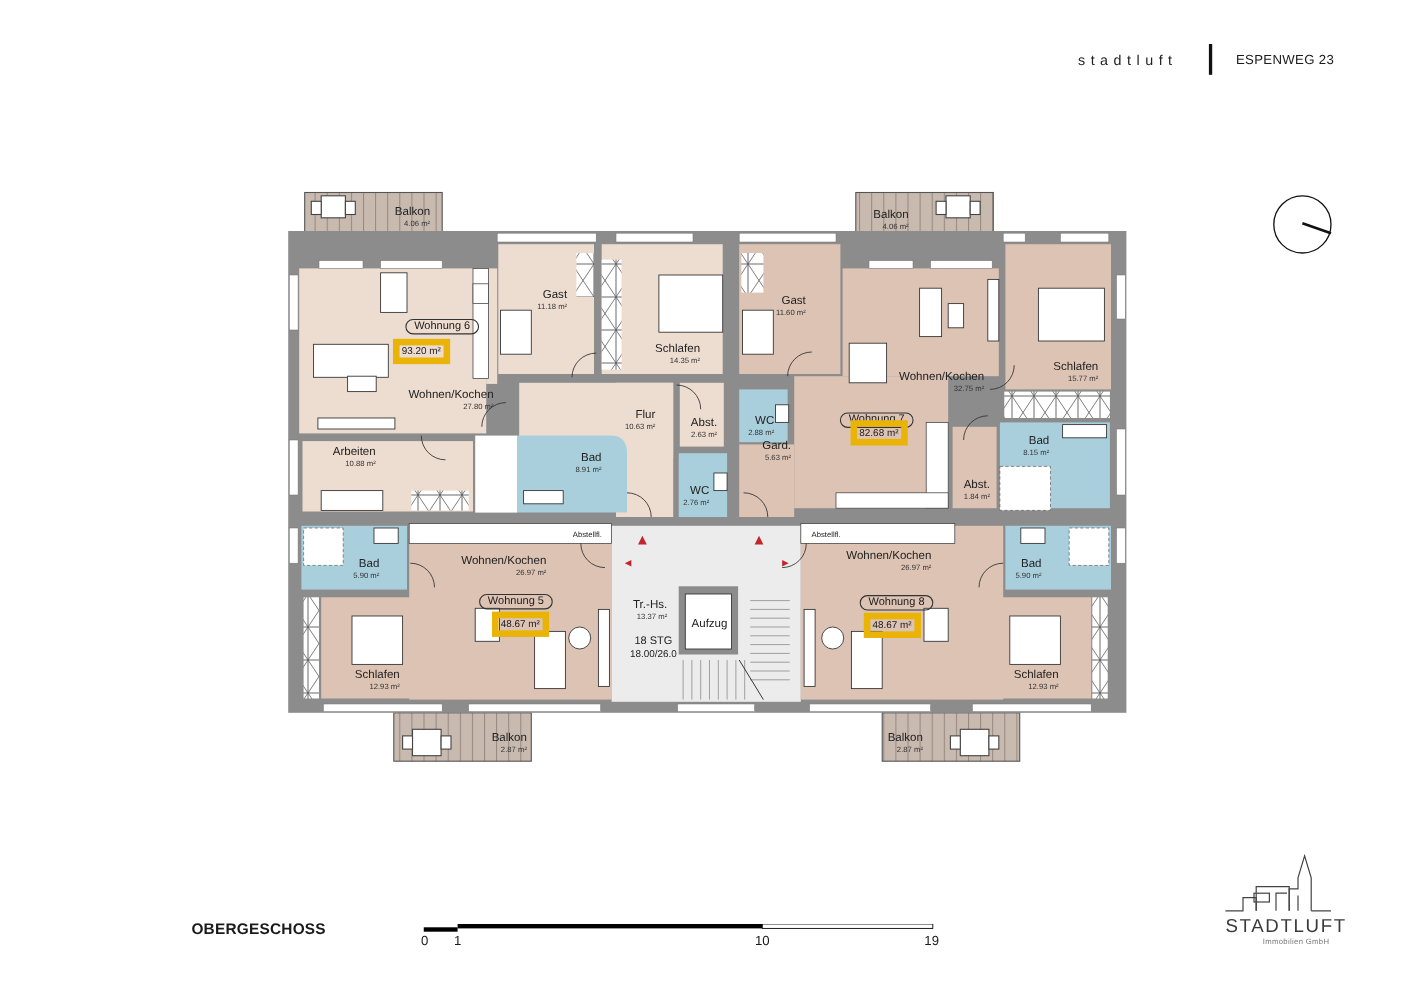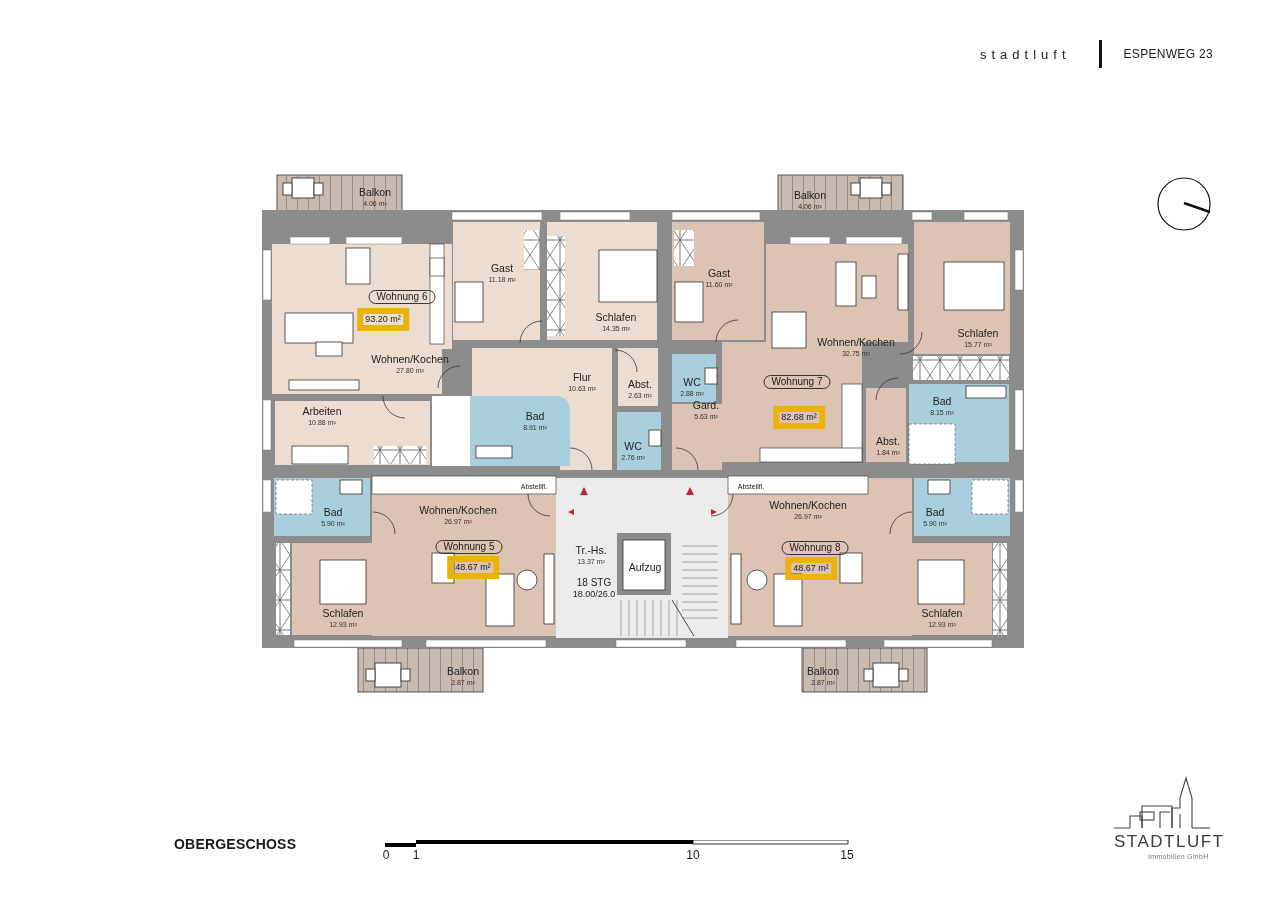--- a/index.html
+++ b/index.html
@@ -7,21 +7,21 @@
   body { position: relative; font-family: "Liberation Sans", sans-serif; color: #1a1a1a; }
 
   .header { position: absolute; top: 40px; left: 980px; height: 28px; display: flex; align-items: center; }
   .brand-small { font-size: 13px; letter-spacing: 5px; color: #222; }
   .header-divider { width: 3px; height: 28px; background: #111; margin: 0 22px 0 28px; }
   .address { font-size: 12px; font-weight: normal; letter-spacing: 0.3px; }
 
   .compass { position: absolute; left: 1156px; top: 176px; width: 56px; height: 56px; }
 
   .plan { position: absolute; left: 0; top: 0; width: 1285px; height: 904px; }
-  .room-label { position: absolute; font-size: 10px; color: #222; text-align: center; white-space: nowrap; transform: translateX(-50%); line-height: 11px; }
+  .room-label { position: absolute; font-size: 10px; color: #222; text-align: right; white-space: nowrap; transform: translateX(-50%); line-height: 11px; }
   .room-label .name { font-size: 10.5px; display: block; }
   .room-label .area { font-size: 7px; display: block; color: #333; }
 
   .unit-tag { position: absolute; transform: translateX(-50%); font-size: 10px; border: 1px solid #333; border-radius: 9px; padding: 0 7px; background: transparent; white-space: nowrap; line-height: 12px; }
   .unit-area { position: absolute; transform: translateX(-50%); font-size: 9px; border: 6px solid #eab308; padding: 0 2px; white-space: nowrap; line-height: 11px; }
 
   .floor-label { position: absolute; left: 174px; top: 836px; font-size: 14px; font-weight: bold; letter-spacing: 0.2px; }
 
   .scalebar { position: absolute; left: 385px; top: 840px; width: 465px; height: 30px; }
   .scale-tick { position: absolute; top: 8px; font-size: 12px; transform: translateX(-50%); }
@@ -307,21 +307,21 @@
     </div>
   <div class="room-label" style="left:888px;top:436px">
       <span class="name">Abst.</span>
       <span class="area">1.84 m²</span>
     </div>
   <div class="room-label" style="left:942px;top:396px">
       <span class="name">Bad</span>
       <span class="area">8.15 m²</span>
     </div>
   <div class="unit-tag" style="left:797px;top:375px">Wohnung 7</div>
-  <div class="unit-area" style="left:799px;top:406px">82.68 m²</div>
+  <div class="unit-area" style="left:799px;top:382px">82.68 m²</div>
 
   <div class="room-label" style="left:333px;top:507px">
       <span class="name">Bad</span>
       <span class="area">5.90 m²</span>
     </div>
   <div class="room-label" style="left:458px;top:505px">
       <span class="name">Wohnen/Kochen</span>
       <span class="area">26.97 m²</span>
     </div>
   <div class="room-label" style="left:343px;top:608px">
@@ -369,21 +369,21 @@
 
 <div class="scalebar">
   <svg width="465" height="10" style="position:absolute;left:0;top:0">
     <rect x="0" y="3" width="31" height="4" fill="#000"></rect>
     <rect x="31" y="0" width="277" height="4" fill="#000"></rect>
     <rect x="308" y="0" width="155" height="4" fill="#fff" stroke="#000" stroke-width="0.8"></rect>
   </svg>
   <span class="scale-tick" style="left:1px">0</span>
   <span class="scale-tick" style="left:31px">1</span>
   <span class="scale-tick" style="left:308px">10</span>
-  <span class="scale-tick" style="left:462px">15</span>
+  <span class="scale-tick" style="left:462px">19</span>
 </div>
 
 <svg class="logo" viewBox="0 0 112 88">
   <g fill="none" stroke="#444" stroke-width="1.1">
     <path d="M2 52 H18 V40 H30 V52"></path>
     <rect x="28" y="36" width="14" height="8"></rect>
     <path d="M30 52 V30 H60 V52"></path>
     <path d="M48 52 V36 H58"></path>
     <path d="M60 52 V32 H68 V22 L74 2 L80 22 V52"></path>
     <path d="M80 52 H98"></path>

